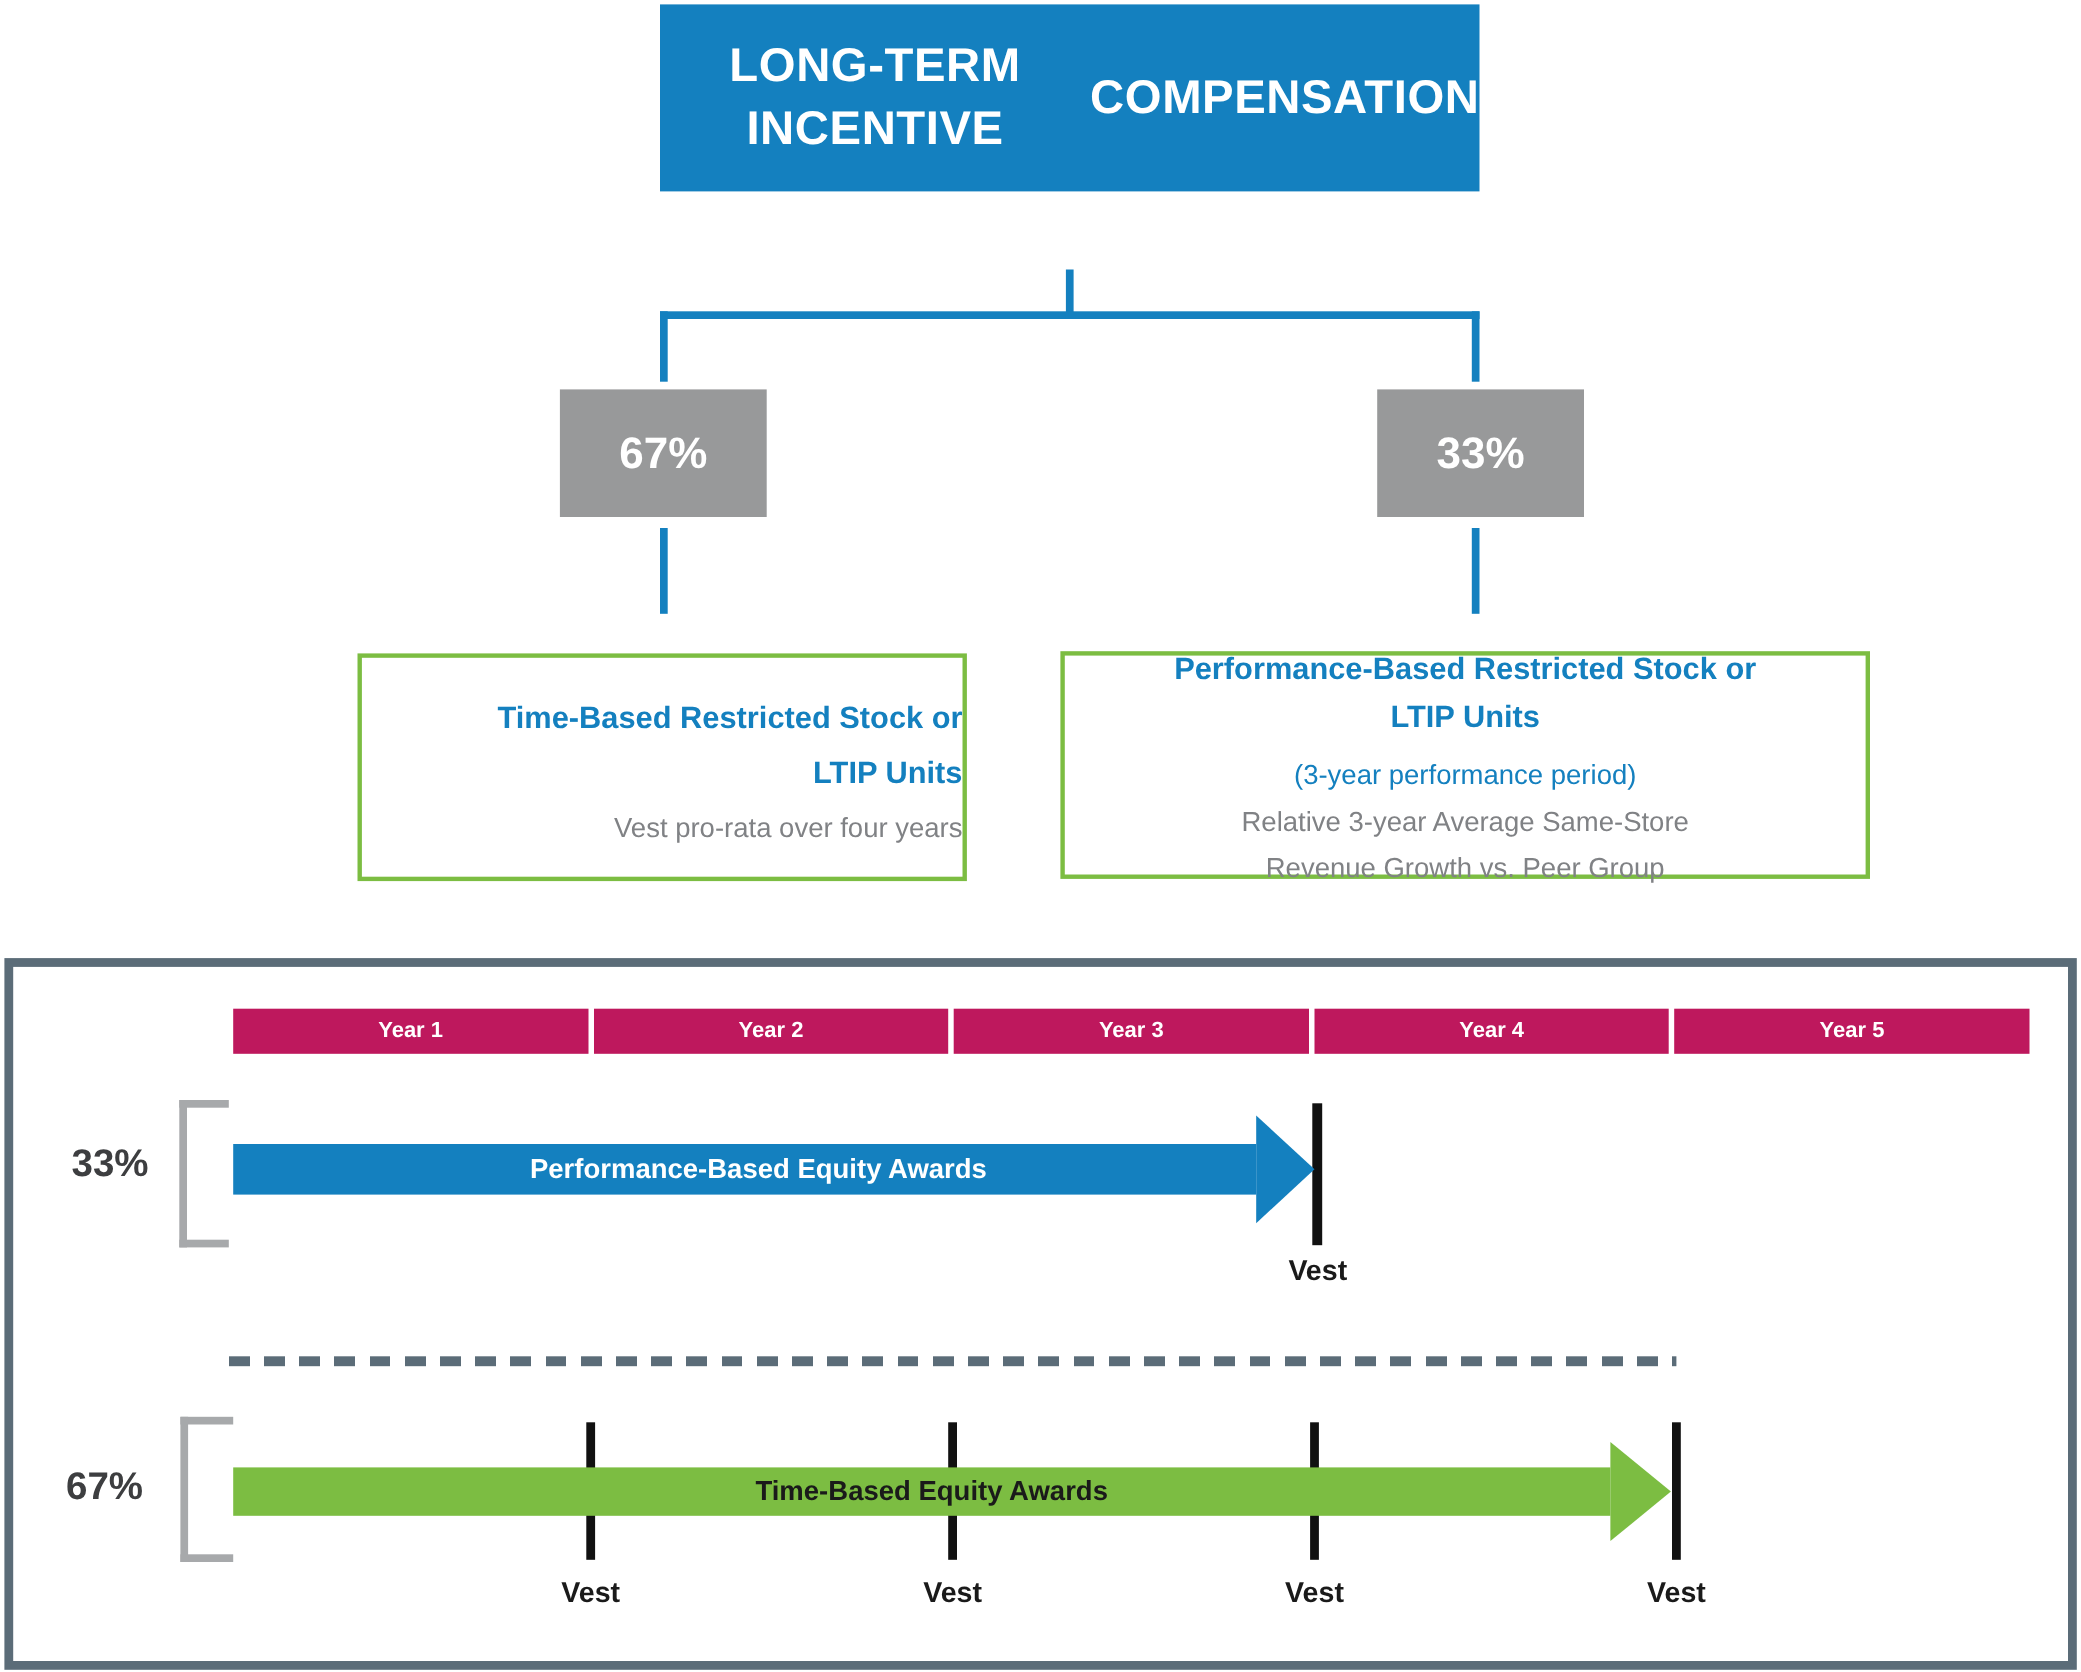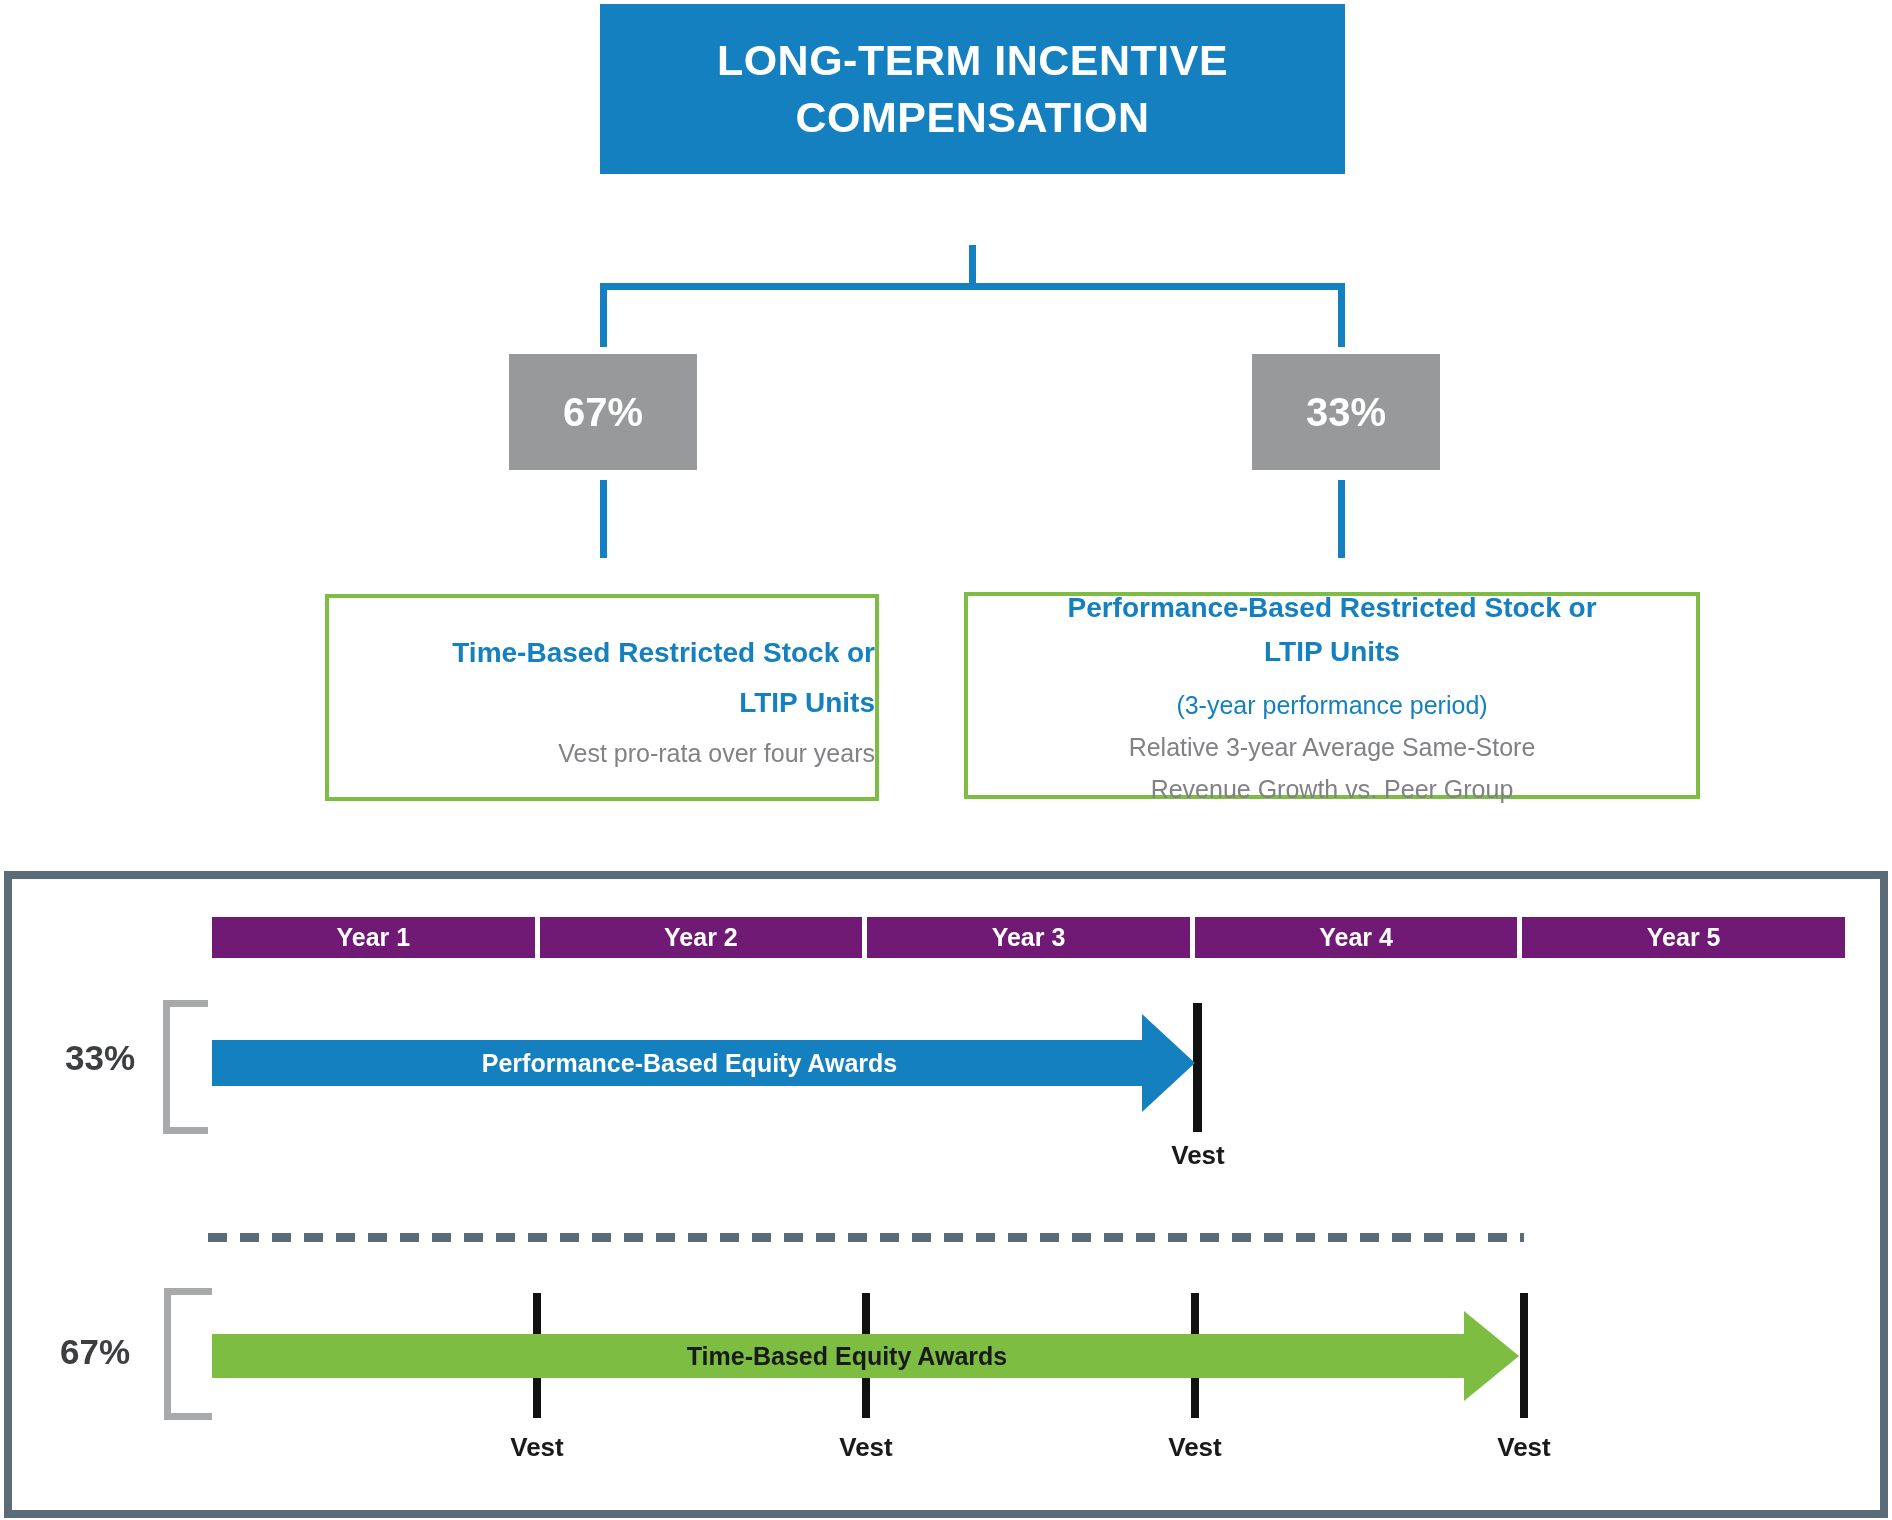--- a/index.html
+++ b/index.html
@@ -10,21 +10,21 @@
     background: #ffffff;
     font-family: "Liberation Sans", sans-serif;
     overflow: hidden;
   }
   .abs { position: absolute; }
 
   
   #header-box {
     left: 600px; top: 4px; width: 745px; height: 170px;
     background: #1480bf; color: #ffffff;
-    display: flex; flex-direction: column; align-items: center; justify-content: center;
+    display: flex; align-items: center; justify-content: center;
     font-size: 43px; font-weight: bold; line-height: 57px; text-align: center;
     letter-spacing: 0.5px;
   }
   .conn { background: #1480bf; }
   #conn-stem  { left: 969px;  top: 245px; width: 7px;  height: 45px; }
   #conn-hbar  { left: 600px;  top: 283px; width: 745px; height: 7px; }
   #conn-vleft { left: 600px;  top: 283px; width: 7px;  height: 64px; }
   #conn-vright{ left: 1338px; top: 283px; width: 7px;  height: 64px; }
   #conn-dropl { left: 600px;  top: 480px; width: 7px;  height: 78px; }
   #conn-dropr { left: 1338px; top: 480px; width: 7px;  height: 78px; }
@@ -52,22 +52,22 @@
   
   #panel {
     left: 4px; top: 871px; width: 1884px; height: 647px;
     border: 8px solid #5b6c78; box-sizing: border-box; background: #ffffff;
   }
   #year-band {
     left: 212px; top: 917px; width: 1633px; height: 41px;
     display: flex; gap: 5px;
   }
   .year-cell {
-    flex: 1; background: #701a75; color: #ffffff;
-    font-size: 25px; font-weight: bold;
+    flex: 1; background: #be185d; color: #ffffff;
+    font-size: 20px; font-weight: bold;
     display: flex; align-items: center; justify-content: center;
   }
 
   .pct-label {
     width: 120px; text-align: center;
     font-size: 35px; font-weight: bold; color: #3d3e40;
   }
   #pct-33 { left: 40px; top: 1038px; }
   #pct-67 { left: 35px; top: 1332px; }
 

